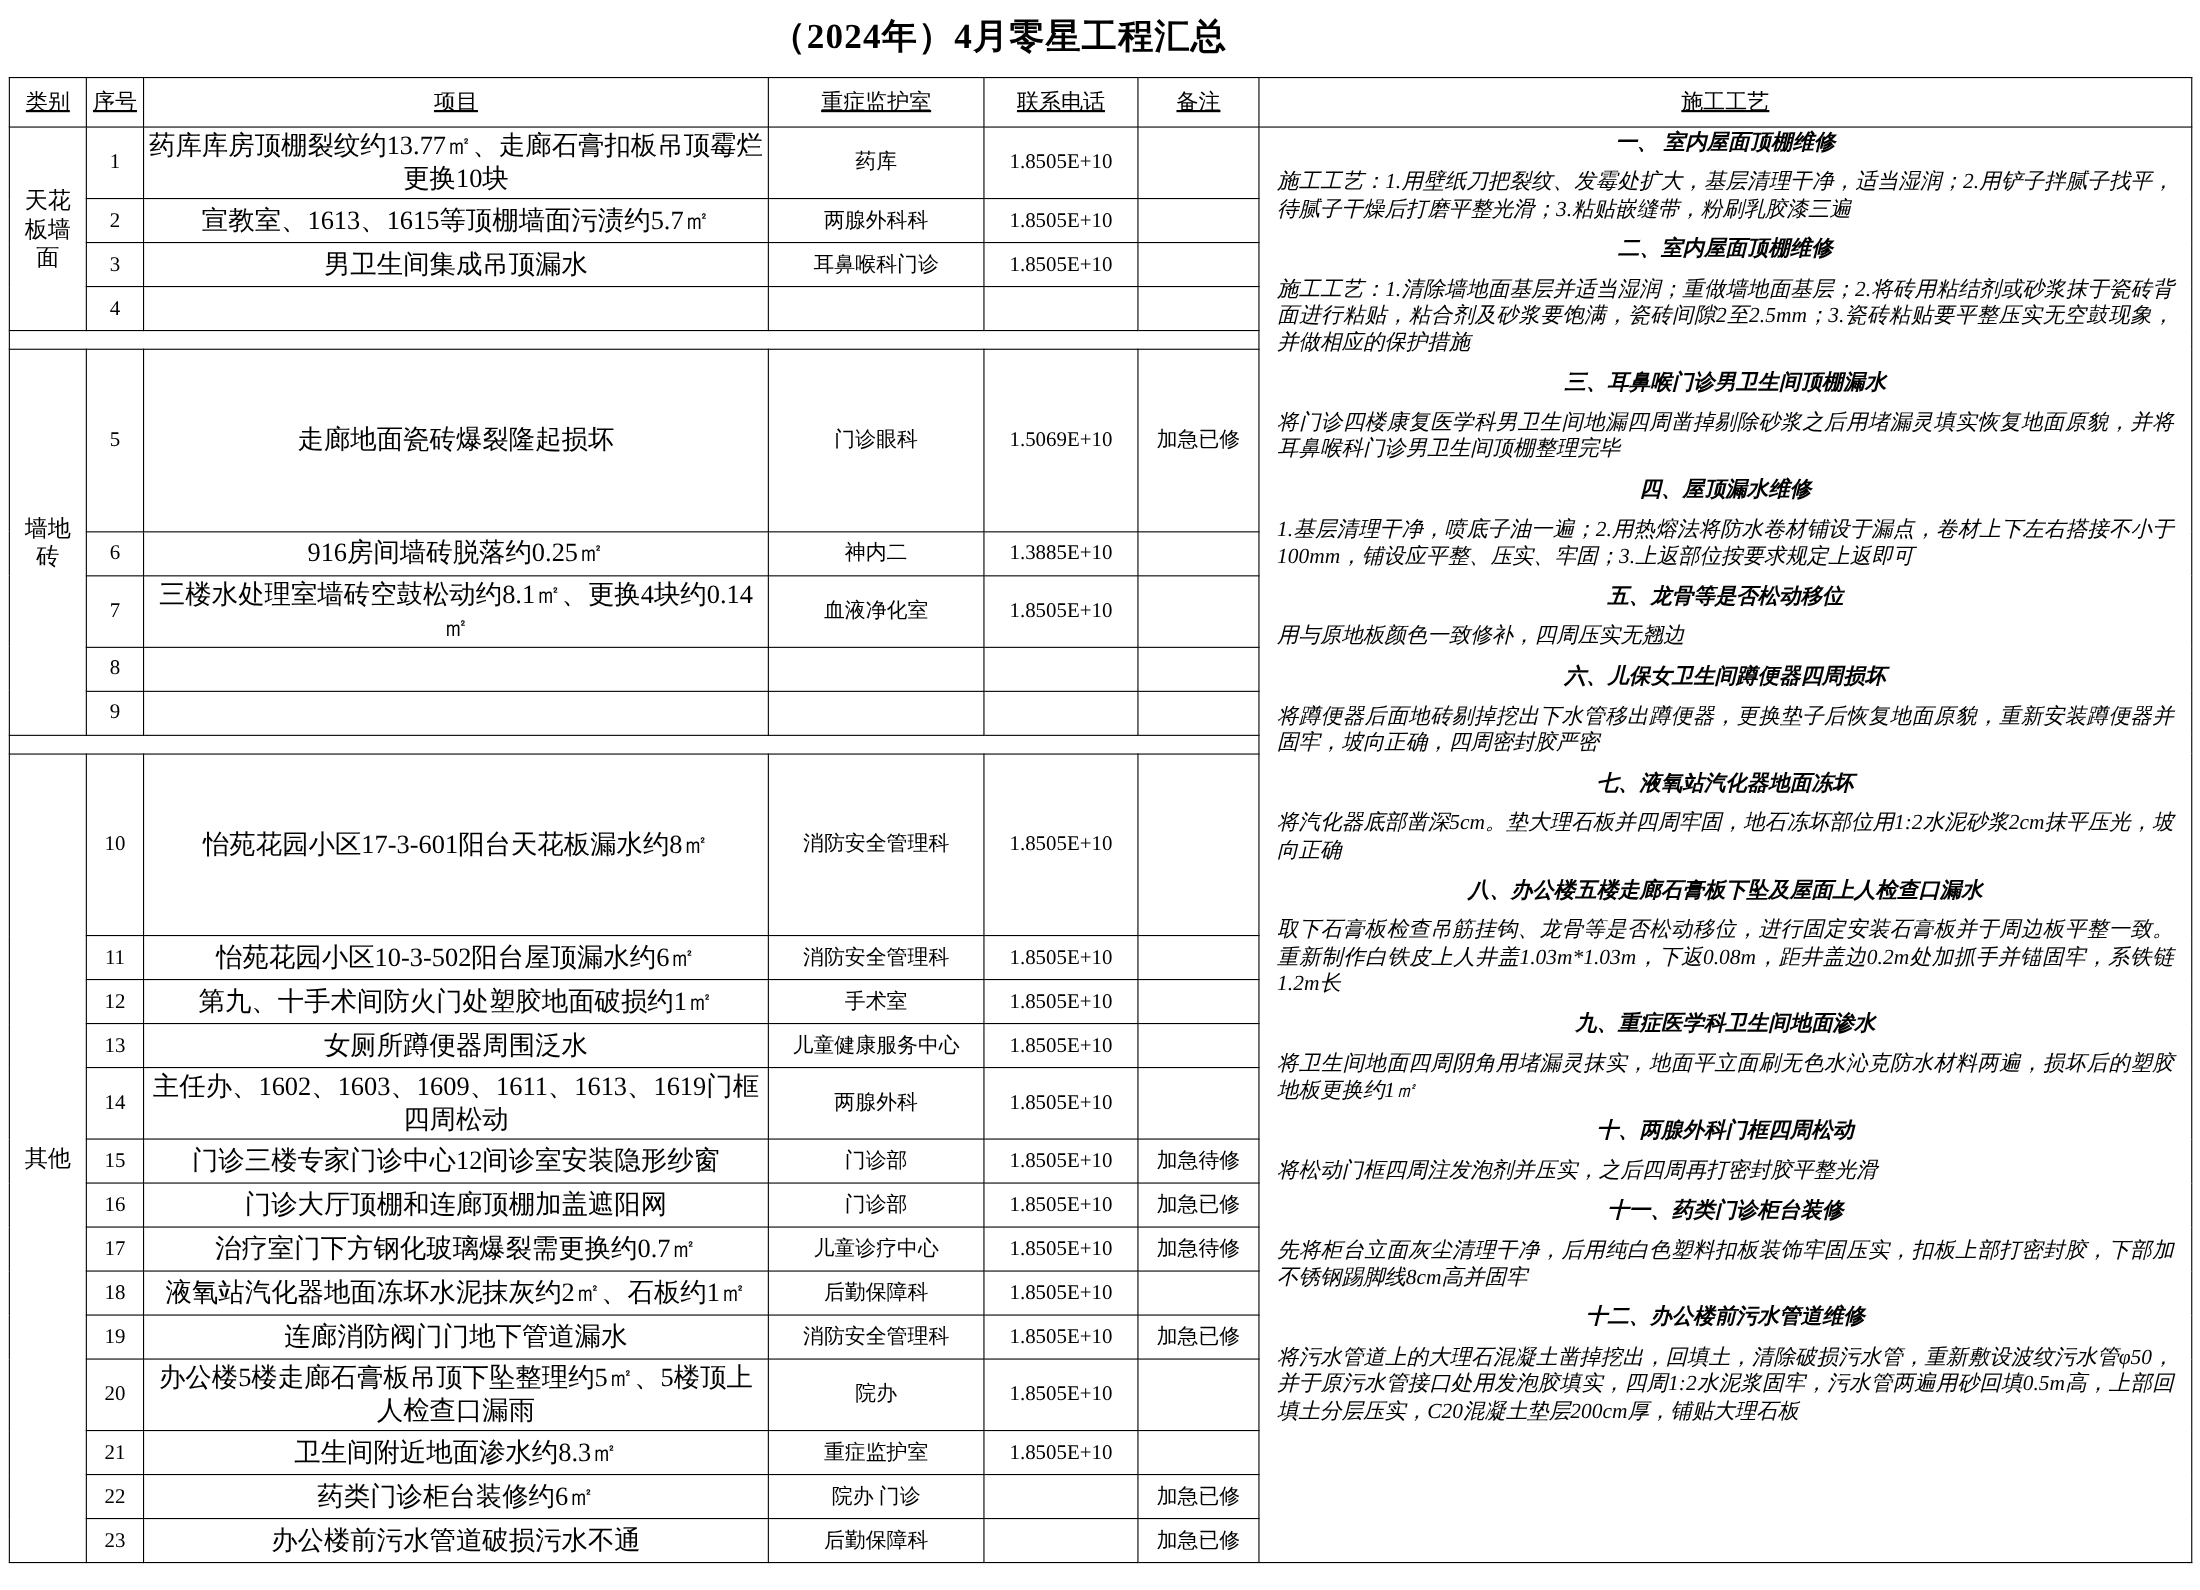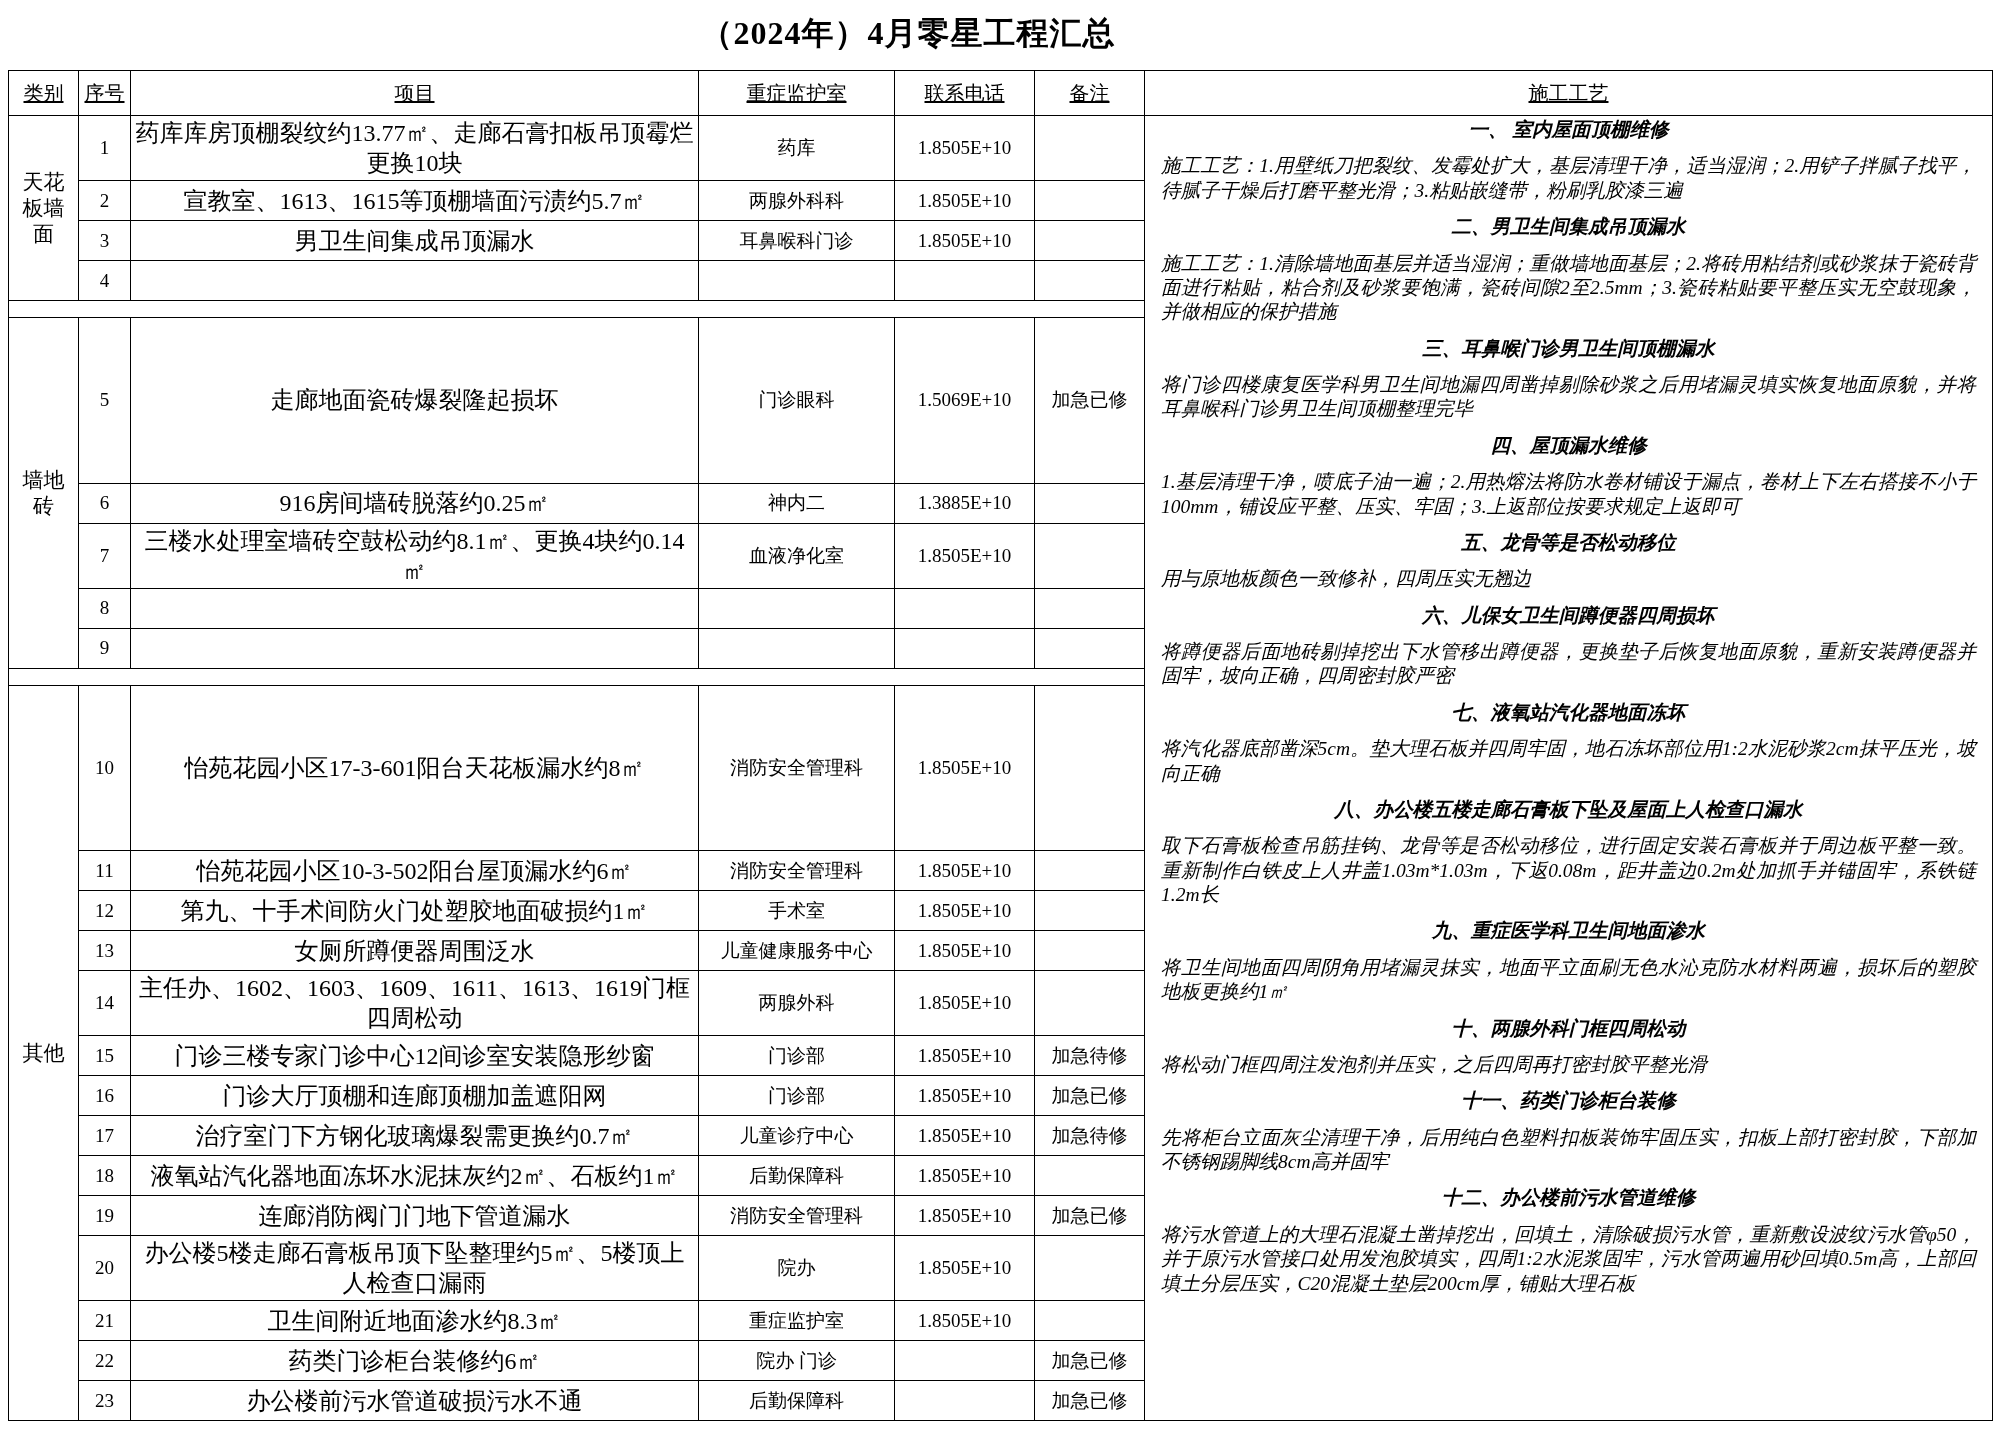--- a/index.html
+++ b/index.html
@@ -121,21 +121,21 @@
           <td class="cat" rowspan="4">天花板墙面</td>
           <td>1</td>
           <td class="proj">药库库房顶棚裂纹约13.77㎡、走廊石膏扣板吊顶霉烂更换10块</td>
           <td>药库</td>
           <td>1.8505E+10</td>
           <td></td>
           <td class="craft-cell" rowspan="25">
             <div class="craft-inner">
               <div class="craft-h">一、 室内屋面顶棚维修</div>
               <div class="craft-p">施工工艺：1.用壁纸刀把裂纹、发霉处扩大，基层清理干净，适当湿润；2.用铲子拌腻子找平，待腻子干燥后打磨平整光滑；3.粘贴嵌缝带，粉刷乳胶漆三遍</div>
-              <div class="craft-h">二、男卫生间集成吊顶漏水</div>
+              <div class="craft-h">二、室内屋面顶棚维修</div>
               <div class="craft-p">施工工艺：1.清除墙地面基层并适当湿润；重做墙地面基层；2.将砖用粘结剂或砂浆抹于瓷砖背面进行粘贴，粘合剂及砂浆要饱满，瓷砖间隙2至2.5mm；3.瓷砖粘贴要平整压实无空鼓现象，并做相应的保护措施</div>
               <div class="craft-h">三、耳鼻喉门诊男卫生间顶棚漏水</div>
               <div class="craft-p">将门诊四楼康复医学科男卫生间地漏四周凿掉剔除砂浆之后用堵漏灵填实恢复地面原貌，并将耳鼻喉科门诊男卫生间顶棚整理完毕</div>
               <div class="craft-h">四、屋顶漏水维修</div>
               <div class="craft-p">1.基层清理干净，喷底子油一遍；2.用热熔法将防水卷材铺设于漏点，卷材上下左右搭接不小于100mm，铺设应平整、压实、牢固；3.上返部位按要求规定上返即可</div>
               <div class="craft-h">五、龙骨等是否松动移位</div>
               <div class="craft-p">用与原地板颜色一致修补，四周压实无翘边</div>
               <div class="craft-h">六、儿保女卫生间蹲便器四周损坏</div>
               <div class="craft-p">将蹲便器后面地砖剔掉挖出下水管移出蹲便器，更换垫子后恢复地面原貌，重新安装蹲便器并固牢，坡向正确，四周密封胶严密</div>
               <div class="craft-h">七、液氧站汽化器地面冻坏</div>

